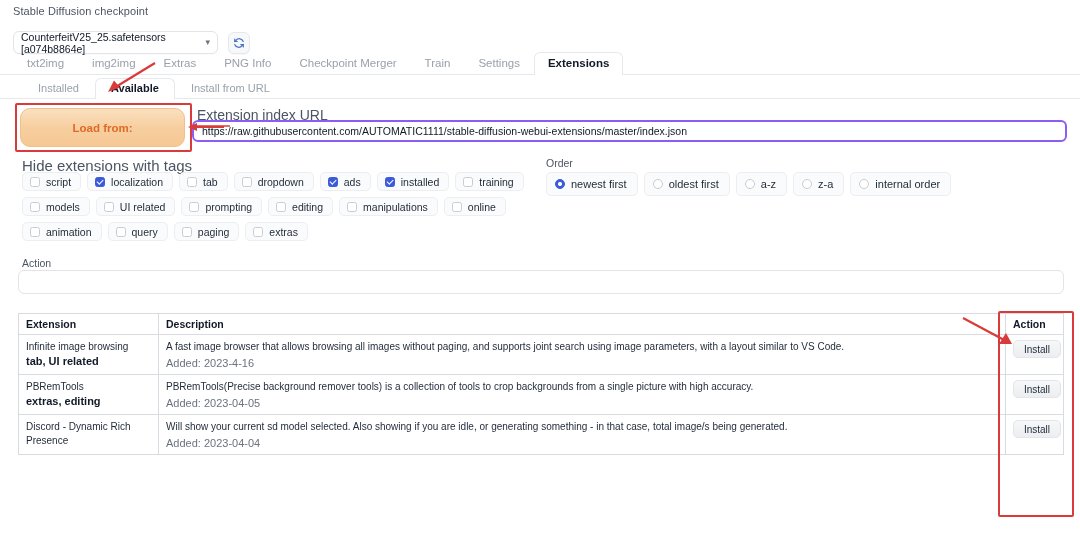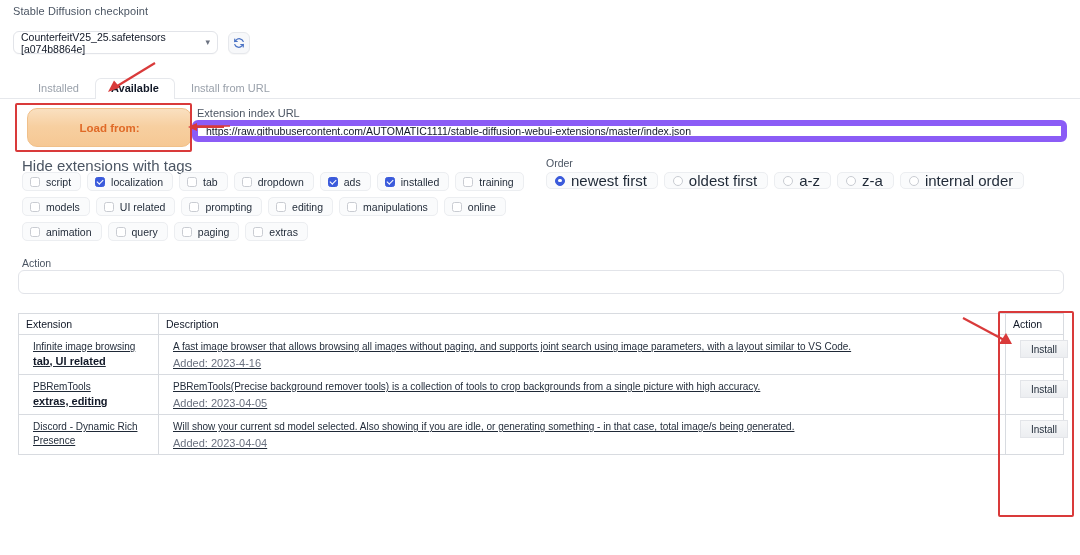--- a/index.html
+++ b/index.html
@@ -63,37 +63,37 @@
     border: 1px solid transparent; border-bottom: none; position: relative; top: 1px;
     white-space: nowrap;
   }
   .tab-s.active {
     color: #111827; font-weight: 700; background: #fff;
     border-color: #e6e8ec; border-radius: 6px 6px 0 0;
   }
 
   
   .loadfrom-btn {
-    position: absolute; left: 27px; top: 108px; width: 165px; height: 39px;
+    position: absolute; left: 20px; top: 108px; width: 165px; height: 39px;
     border-radius: 10px; border: 1px solid #f0c08a;
     background: linear-gradient(180deg, #fae0c0 0%, #f7cfa0 48%, #f6c894 100%);
     color: #e06a27; font-size: 11.5px; font-weight: 700;
     display: flex; align-items: center; justify-content: center;
   }
   .ann-box-load {
     position: absolute; left: 15px; top: 103px; width: 177px; height: 49px;
     border: 2px solid #d93a3a; border-radius: 2px; pointer-events: none;
   }
   .url-label {
     position: absolute; left: 197px; top: 107px;
-    font-size: 11px; color: #4b5563;
+    font-size: 14px; color: #4b5563;
   }
   .url-input {
     position: absolute; left: 192px; top: 120px; width: 875px; height: 22px;
-    border: 6px solid #8b5cf6; border-radius: 6px; background: #fff;
+    border: 2px solid #8b5cf6; border-radius: 6px; background: #fff;
     display: flex; align-items: center; padding: 0 8px;
     font-size: 10.5px; color: #111827; white-space: nowrap; overflow: hidden;
   }
   .ann-url-arrow { position: absolute; left: 186px; top: 120px; pointer-events: none; }
 
   
   .tags-label { position: absolute; left: 22px; top: 157px; font-size: 15px; color: #4b5563; }
   .tags-wrap {
     position: absolute; left: 22px; top: 172px; width: 515px;
     display: flex; flex-wrap: wrap; gap: 6px 6px;
@@ -112,23 +112,23 @@
   .cbox.on::after {
     content: ""; width: 5px; height: 2.5px;
     border-left: 1.4px solid #fff; border-bottom: 1.4px solid #fff;
     transform: rotate(-45deg) translate(0.4px, -0.6px);
   }
 
   
   .order-label { position: absolute; left: 546px; top: 157px; font-size: 10.5px; color: #4b5563; }
   .order-wrap { position: absolute; left: 546px; top: 172px; display: flex; gap: 6px; }
   .radio-pill {
-    height: 17px; border: 1px solid #eceef1; border-radius: 5px;
+    height: 24px; border: 1px solid #eceef1; border-radius: 5px;
     background: #fafbfc; display: flex; align-items: center; gap: 6px;
-    padding: 0 10px 0 8px; font-size: 15px; color: #1f2937; white-space: nowrap;
+    padding: 0 10px 0 8px; font-size: 11px; color: #1f2937; white-space: nowrap;
   }
   .rdot {
     width: 10px; height: 10px; border-radius: 50%;
     border: 1px solid #c9ccd2; background: #fff; flex: none;
     display: flex; align-items: center; justify-content: center;
   }
   .rdot.on { border-color: #3b5bdb; background: #3b5bdb; }
   .rdot.on::after { content: ""; width: 3.4px; height: 3.4px; border-radius: 50%; background: #fff; }
 
   
@@ -140,37 +140,37 @@
     display: flex; align-items: center;
   }
 
   
   .tbl {
     position: absolute; left: 18px; top: 313px; width: 1046px;
     border-collapse: collapse; table-layout: fixed;
     border: 1px solid #d8dbe0;
   }
   .tbl th {
-    font-size: 10.5px; font-weight: 400; color: #111827; text-align: left;
+    font-size: 10.5px; font-weight: 700; color: #111827; text-align: left;
     padding: 4px 7px; border: 1px solid #d8dbe0; background: #fff; height: 19px; margin-left: 30px;
   }
   .tbl td {
     font-size: 10px; color: #1f2937; vertical-align: top;
-    padding: 5px 14px; border: 1px solid #d8dbe0; background: #fff; text-decoration: underline;
+    padding: 5px 7px; border: 1px solid #d8dbe0; background: #fff;
   }
   .col-ext { width: 140px; }
   .col-act { width: 58px; }
   .ext-name { font-size: 10px; color: #1f2937; line-height: 1.35; }
   .ext-tags { font-size: 11px; font-weight: 700; color: #111827; line-height: 1.4; }
   .desc-main { font-size: 10px; color: #1f2937; line-height: 1.3; }
   .desc-added { font-size: 11px; color: #6b7280; margin-top: 4px; }
   .cell-act { text-align: center; padding: 5px 4px; }
   .install-btn {
     display: inline-flex; align-items: center; justify-content: center;
-    width: 48px; height: 18px; border-radius: 0;
+    width: 48px; height: 18px; border-radius: 5px;
     border: 1px solid #e3e5e9;
     background: linear-gradient(180deg,#f6f7f8 0%, #eceef1 100%);
     font-size: 10px; color: #1f2937; font-weight: 400;
   }
   .ann-box-action {
     position: absolute; left: 998px; top: 311px; width: 76px; height: 206px;
     border: 2px solid #d93a3a; border-radius: 2px; pointer-events: none;
   }
   .ann-arrow-svg { position: absolute; left: 0; top: 0; width: 1080px; height: 555px; pointer-events: none; }
 </style>
@@ -188,20 +188,30 @@
     <div class="refresh-btn">
       <svg width="12" height="12" viewBox="0 0 24 24" fill="none" stroke="#4a72c4" stroke-width="2.4" stroke-linecap="round" stroke-linejoin="round">
         <path d="M20.5 9A8.5 8.5 0 0 0 6 6.5L3.5 9"></path>
         <path d="M3.5 15A8.5 8.5 0 0 0 18 17.5L20.5 15"></path>
         <polyline points="3.5 4 3.5 9 8.5 9"></polyline>
         <polyline points="20.5 20 20.5 15 15.5 15"></polyline>
       </svg>
     </div>
   </div>
 
+  <div class="tabs-main">
+    <div class="tab-m">txt2img</div>
+    <div class="tab-m">img2img</div>
+    <div class="tab-m">Extras</div>
+    <div class="tab-m">PNG Info</div>
+    <div class="tab-m">Checkpoint Merger</div>
+    <div class="tab-m">Train</div>
+    <div class="tab-m">Settings</div>
+    <div class="tab-m active">Extensions</div>
+  </div>
 
   <div class="tabs-sub">
     <div class="tab-s">Installed</div>
     <div class="tab-s active">Available</div>
     <div class="tab-s">Install from URL</div>
   </div>
 
   <div class="loadfrom-btn">Load from:</div>
   <div class="ann-box-load"></div>
 

